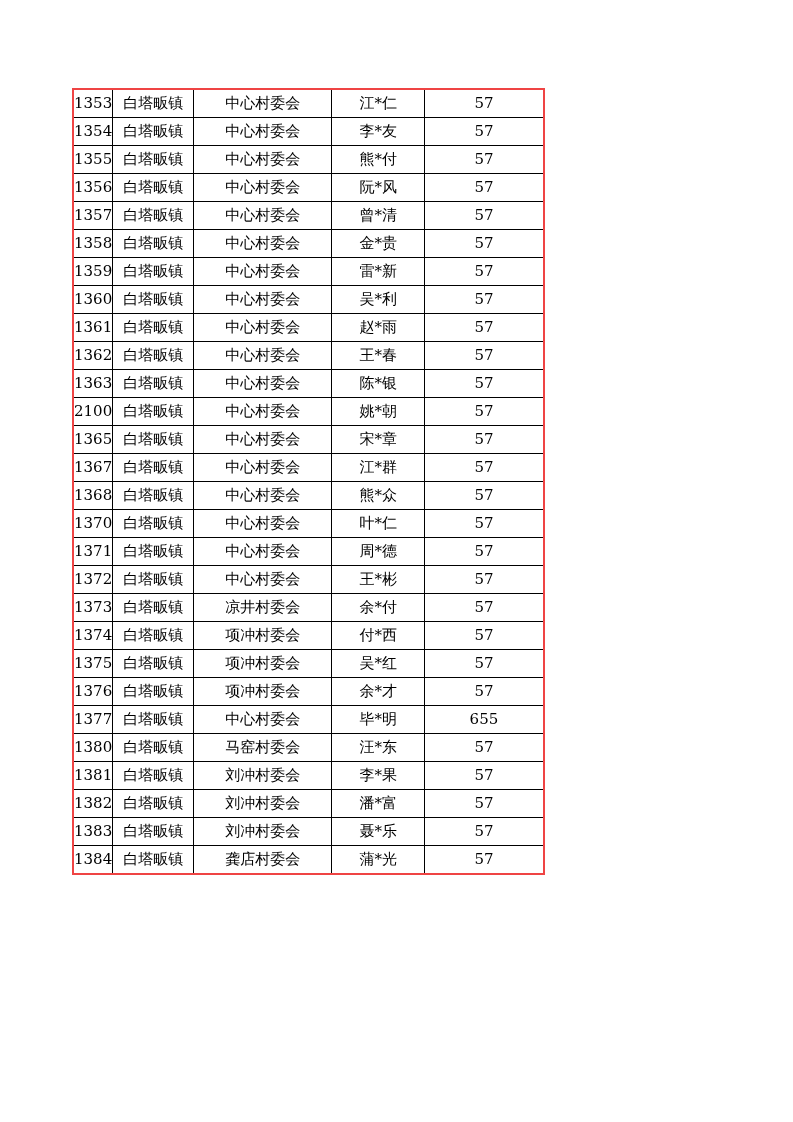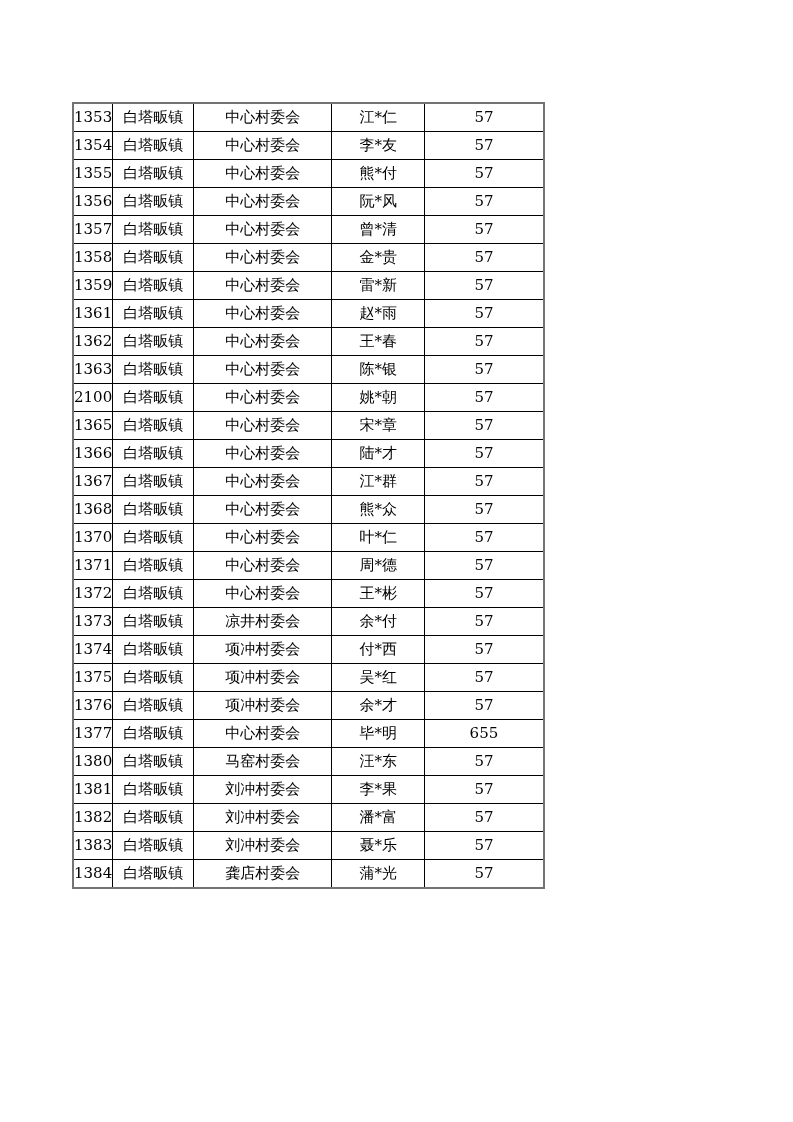--- a/index.html
+++ b/index.html
@@ -16,24 +16,24 @@
   .page {
     position: relative;
     width: 793px;
     height: 1122px;
     background: #ffffff;
     overflow: hidden;
   }
   table.records {
     position: absolute;
     left: 72px;
-    top: 102px;
+    top: 88px;
     border-collapse: collapse;
     table-layout: fixed;
-    border: 2px solid #737373;
+    border: 2px solid #ef4444;
   }
   table.records td {
     border: 1px solid #000000;
     text-align: center;
     vertical-align: middle;
     font-size: 15px;
     line-height: 27px;
     height: 27px;
     padding: 0;
     white-space: nowrap;
@@ -101,20 +101,27 @@
           <td>57</td>
         </tr>
         <tr>
           <td>1359</td>
           <td>白塔畈镇</td>
           <td>中心村委会</td>
           <td>雷*新</td>
           <td>57</td>
         </tr>
         <tr>
+          <td>1360</td>
+          <td>白塔畈镇</td>
+          <td>中心村委会</td>
+          <td>吴*利</td>
+          <td>57</td>
+        </tr>
+        <tr>
           <td>1361</td>
           <td>白塔畈镇</td>
           <td>中心村委会</td>
           <td>赵*雨</td>
           <td>57</td>
         </tr>
         <tr>
           <td>1362</td>
           <td>白塔畈镇</td>
           <td>中心村委会</td>
@@ -133,27 +140,20 @@
           <td>白塔畈镇</td>
           <td>中心村委会</td>
           <td>姚*朝</td>
           <td>57</td>
         </tr>
         <tr>
           <td>1365</td>
           <td>白塔畈镇</td>
           <td>中心村委会</td>
           <td>宋*章</td>
-          <td>57</td>
-        </tr>
-        <tr>
-          <td>1366</td>
-          <td>白塔畈镇</td>
-          <td>中心村委会</td>
-          <td>陆*才</td>
           <td>57</td>
         </tr>
         <tr>
           <td>1367</td>
           <td>白塔畈镇</td>
           <td>中心村委会</td>
           <td>江*群</td>
           <td>57</td>
         </tr>
         <tr>

